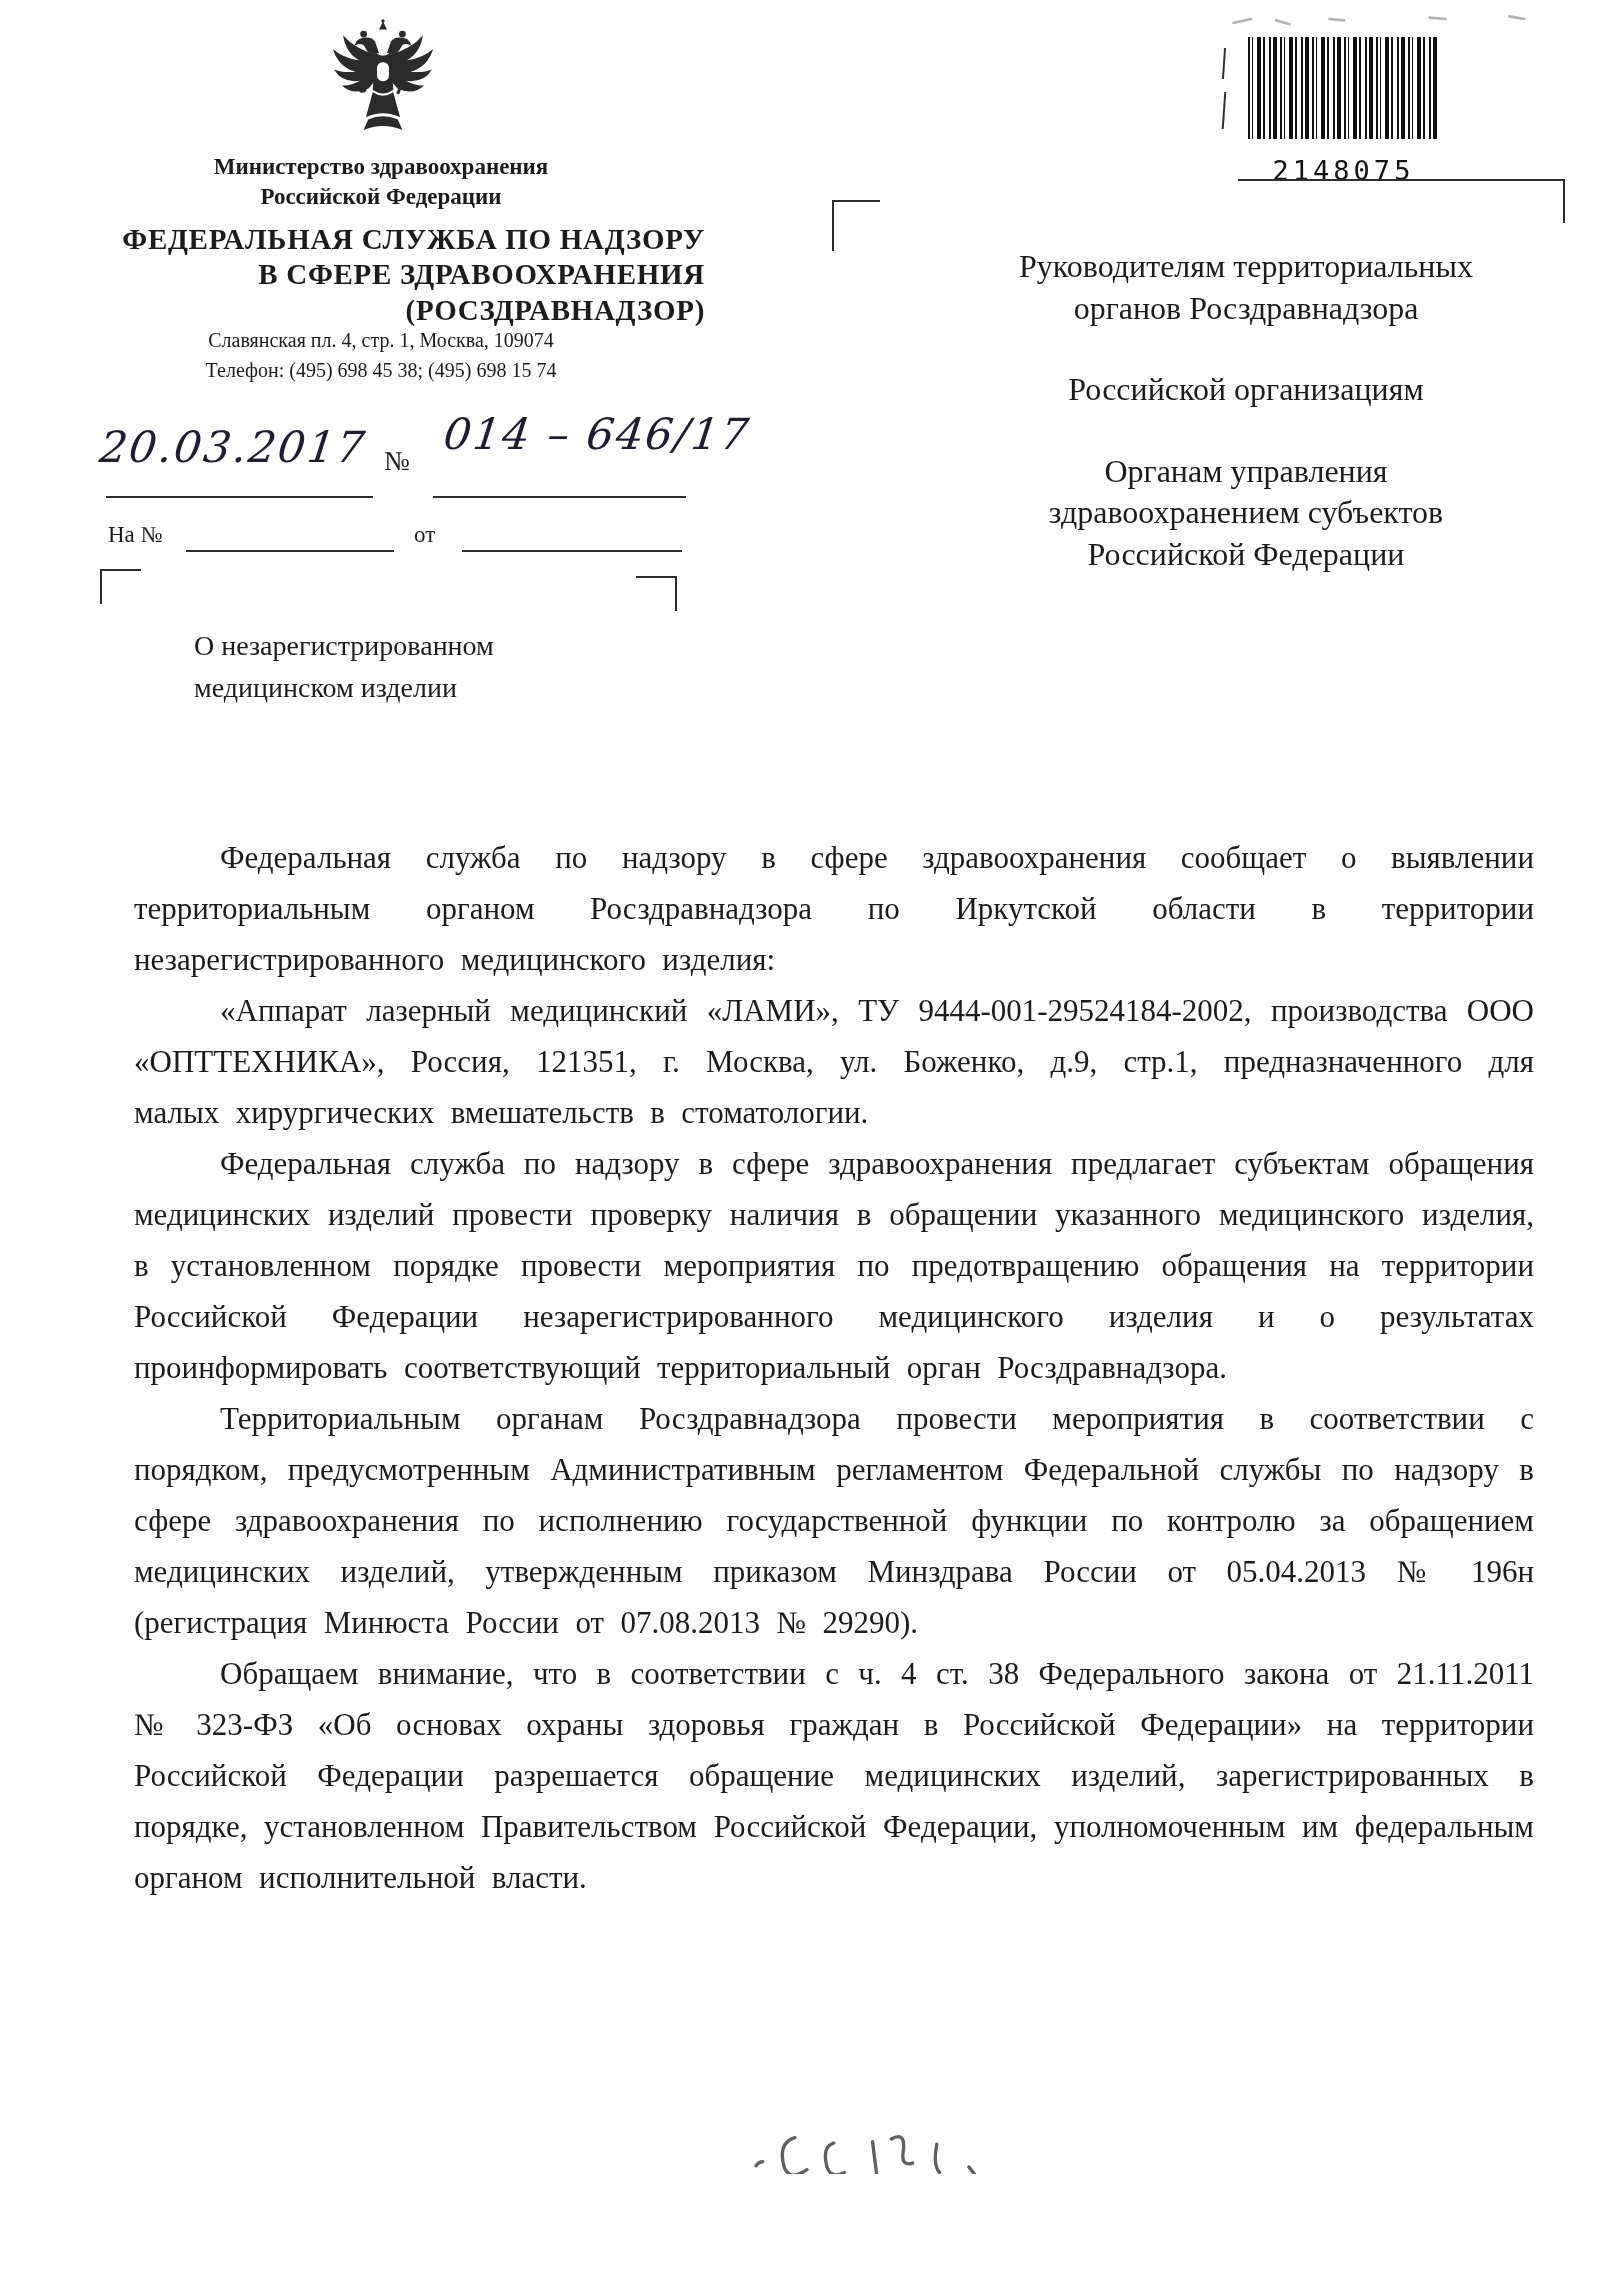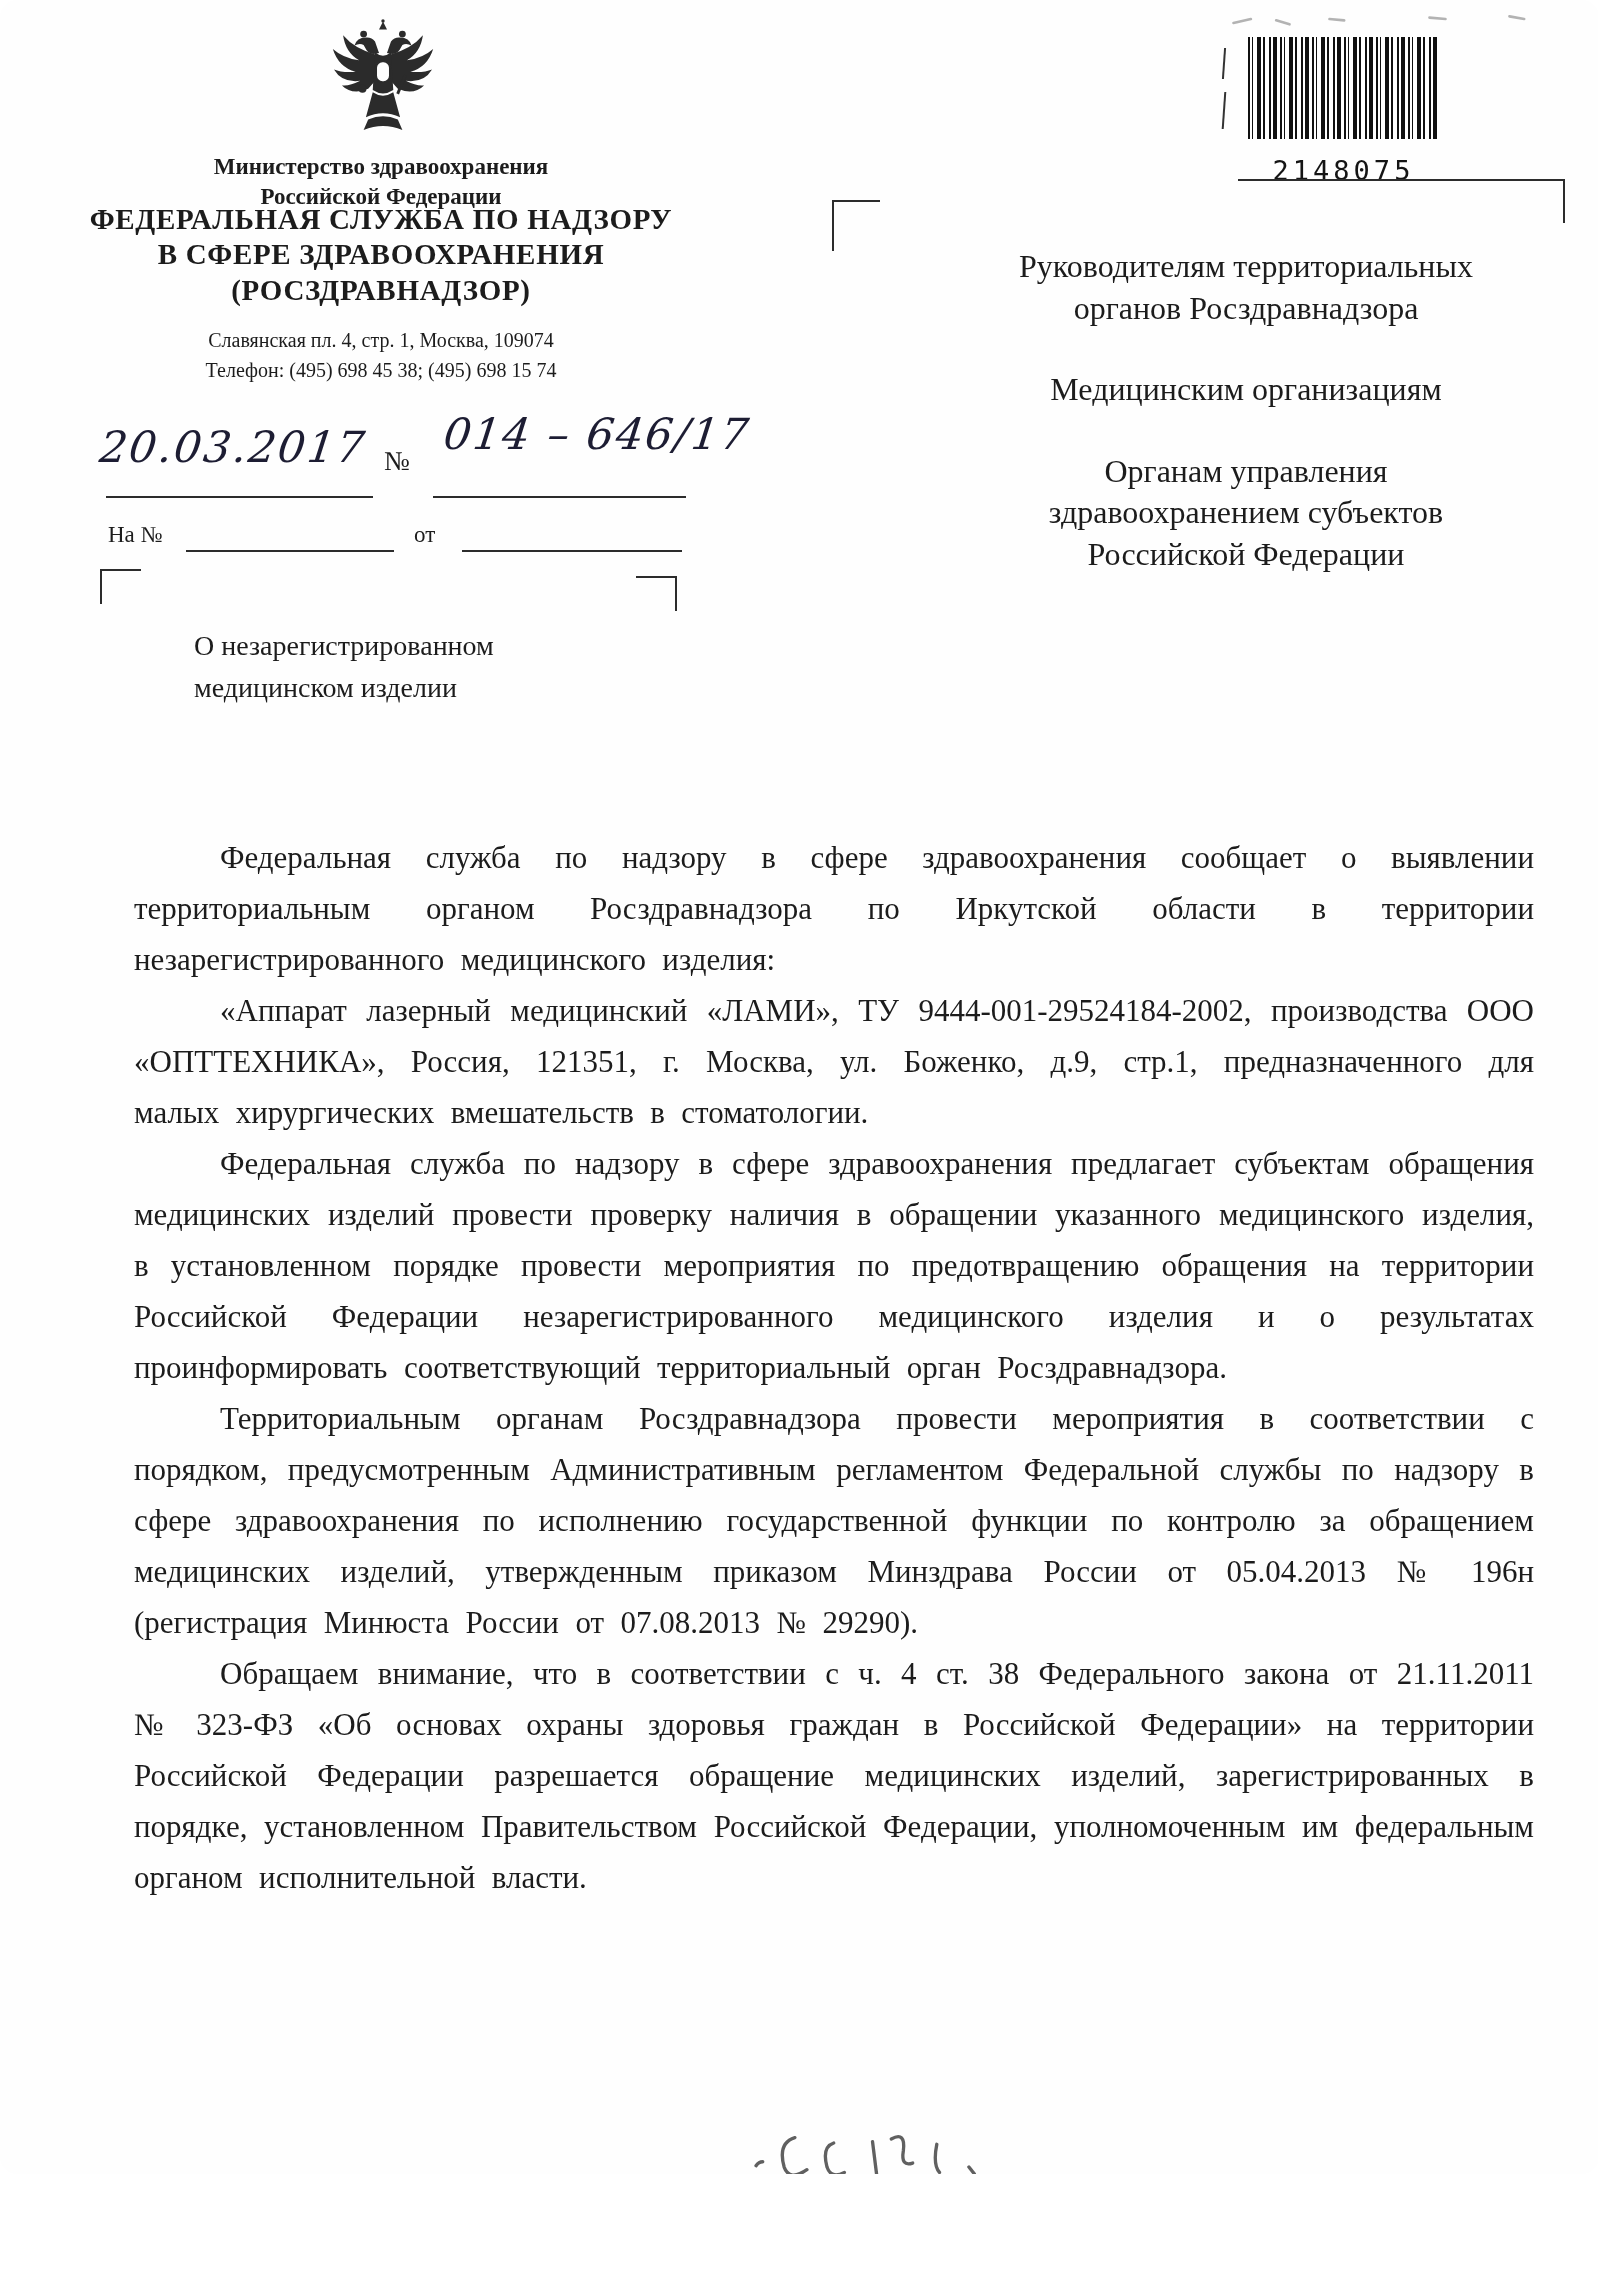--- a/index.html
+++ b/index.html
@@ -15,22 +15,22 @@
   }
   .pre { white-space:pre-line; }
 
   
   .emblem { position:absolute; left:326px; top:17.4px; width:114px; height:130px; }
   .ministry {
     position:absolute; left:114px; top:152px; width:534px;
     text-align:center; font-weight:bold; font-size:23px; line-height:1.3;
   }
   .service {
-    position:absolute; left:57px; top:202px; width:648px;
-    text-align:center; font-weight:bold; font-size:29px; line-height:1.22;
+    position:absolute; left:57px; top:222px; width:648px;
+    text-align:right; font-weight:bold; font-size:29px; line-height:1.22;
     letter-spacing:0.7px;
   }
   .addr {
     position:absolute; left:57px; top:325px; width:648px;
     text-align:center; font-size:20px; line-height:1.5;
   }
 
   .handwriting {
     font-family:"DejaVu Serif", serif;
     font-style:italic;
@@ -163,21 +163,21 @@
     <div class="barcode-num">2148075</div>
   </div>
   <div class="bc-line"></div>
   <div class="bc-tick"></div>
   <div class="pen-tick pt1"></div>
   <div class="pen-tick pt2"></div>
 
   <div class="recipients">
     <div class="rcpt pre">Руководителям территориальных
 органов Росздравнадзора</div>
-    <div class="rcpt pre">Медицинским организациям</div>
+    <div class="rcpt pre">Российской организациям</div>
     <div class="rcpt pre">Органам управления
 здравоохранением субъектов
 Российской Федерации</div>
   </div>
 
   <div class="body-text">
     <p>Федеральная служба по надзору в сфере здравоохранения сообщает о выявлении территориальным органом Росздравнадзора по Иркутской области в территории незарегистрированного медицинского изделия:</p>
     <p>«Аппарат лазерный медицинский «ЛАМИ», ТУ 9444-001-29524184-2002, производства ООО «ОПТТЕХНИКА», Россия, 121351, г. Москва, ул. Боженко, д.9, стр.1, предназначенного для малых хирургических вмешательств в стоматологии.</p>
     <p>Федеральная служба по надзору в сфере здравоохранения предлагает субъектам обращения медицинских изделий провести проверку наличия в обращении указанного медицинского изделия, в установленном порядке провести мероприятия по предотвращению обращения на территории Российской Федерации незарегистрированного медицинского изделия и о результатах проинформировать соответствующий территориальный орган Росздравнадзора.</p>
     <p>Территориальным органам Росздравнадзора провести мероприятия в соответствии с порядком, предусмотренным Административным регламентом Федеральной службы по надзору в сфере здравоохранения по исполнению государственной функции по контролю за обращением медицинских изделий, утвержденным приказом Минздрава России от 05.04.2013 № 196н (регистрация Минюста России от 07.08.2013 № 29290).</p>

